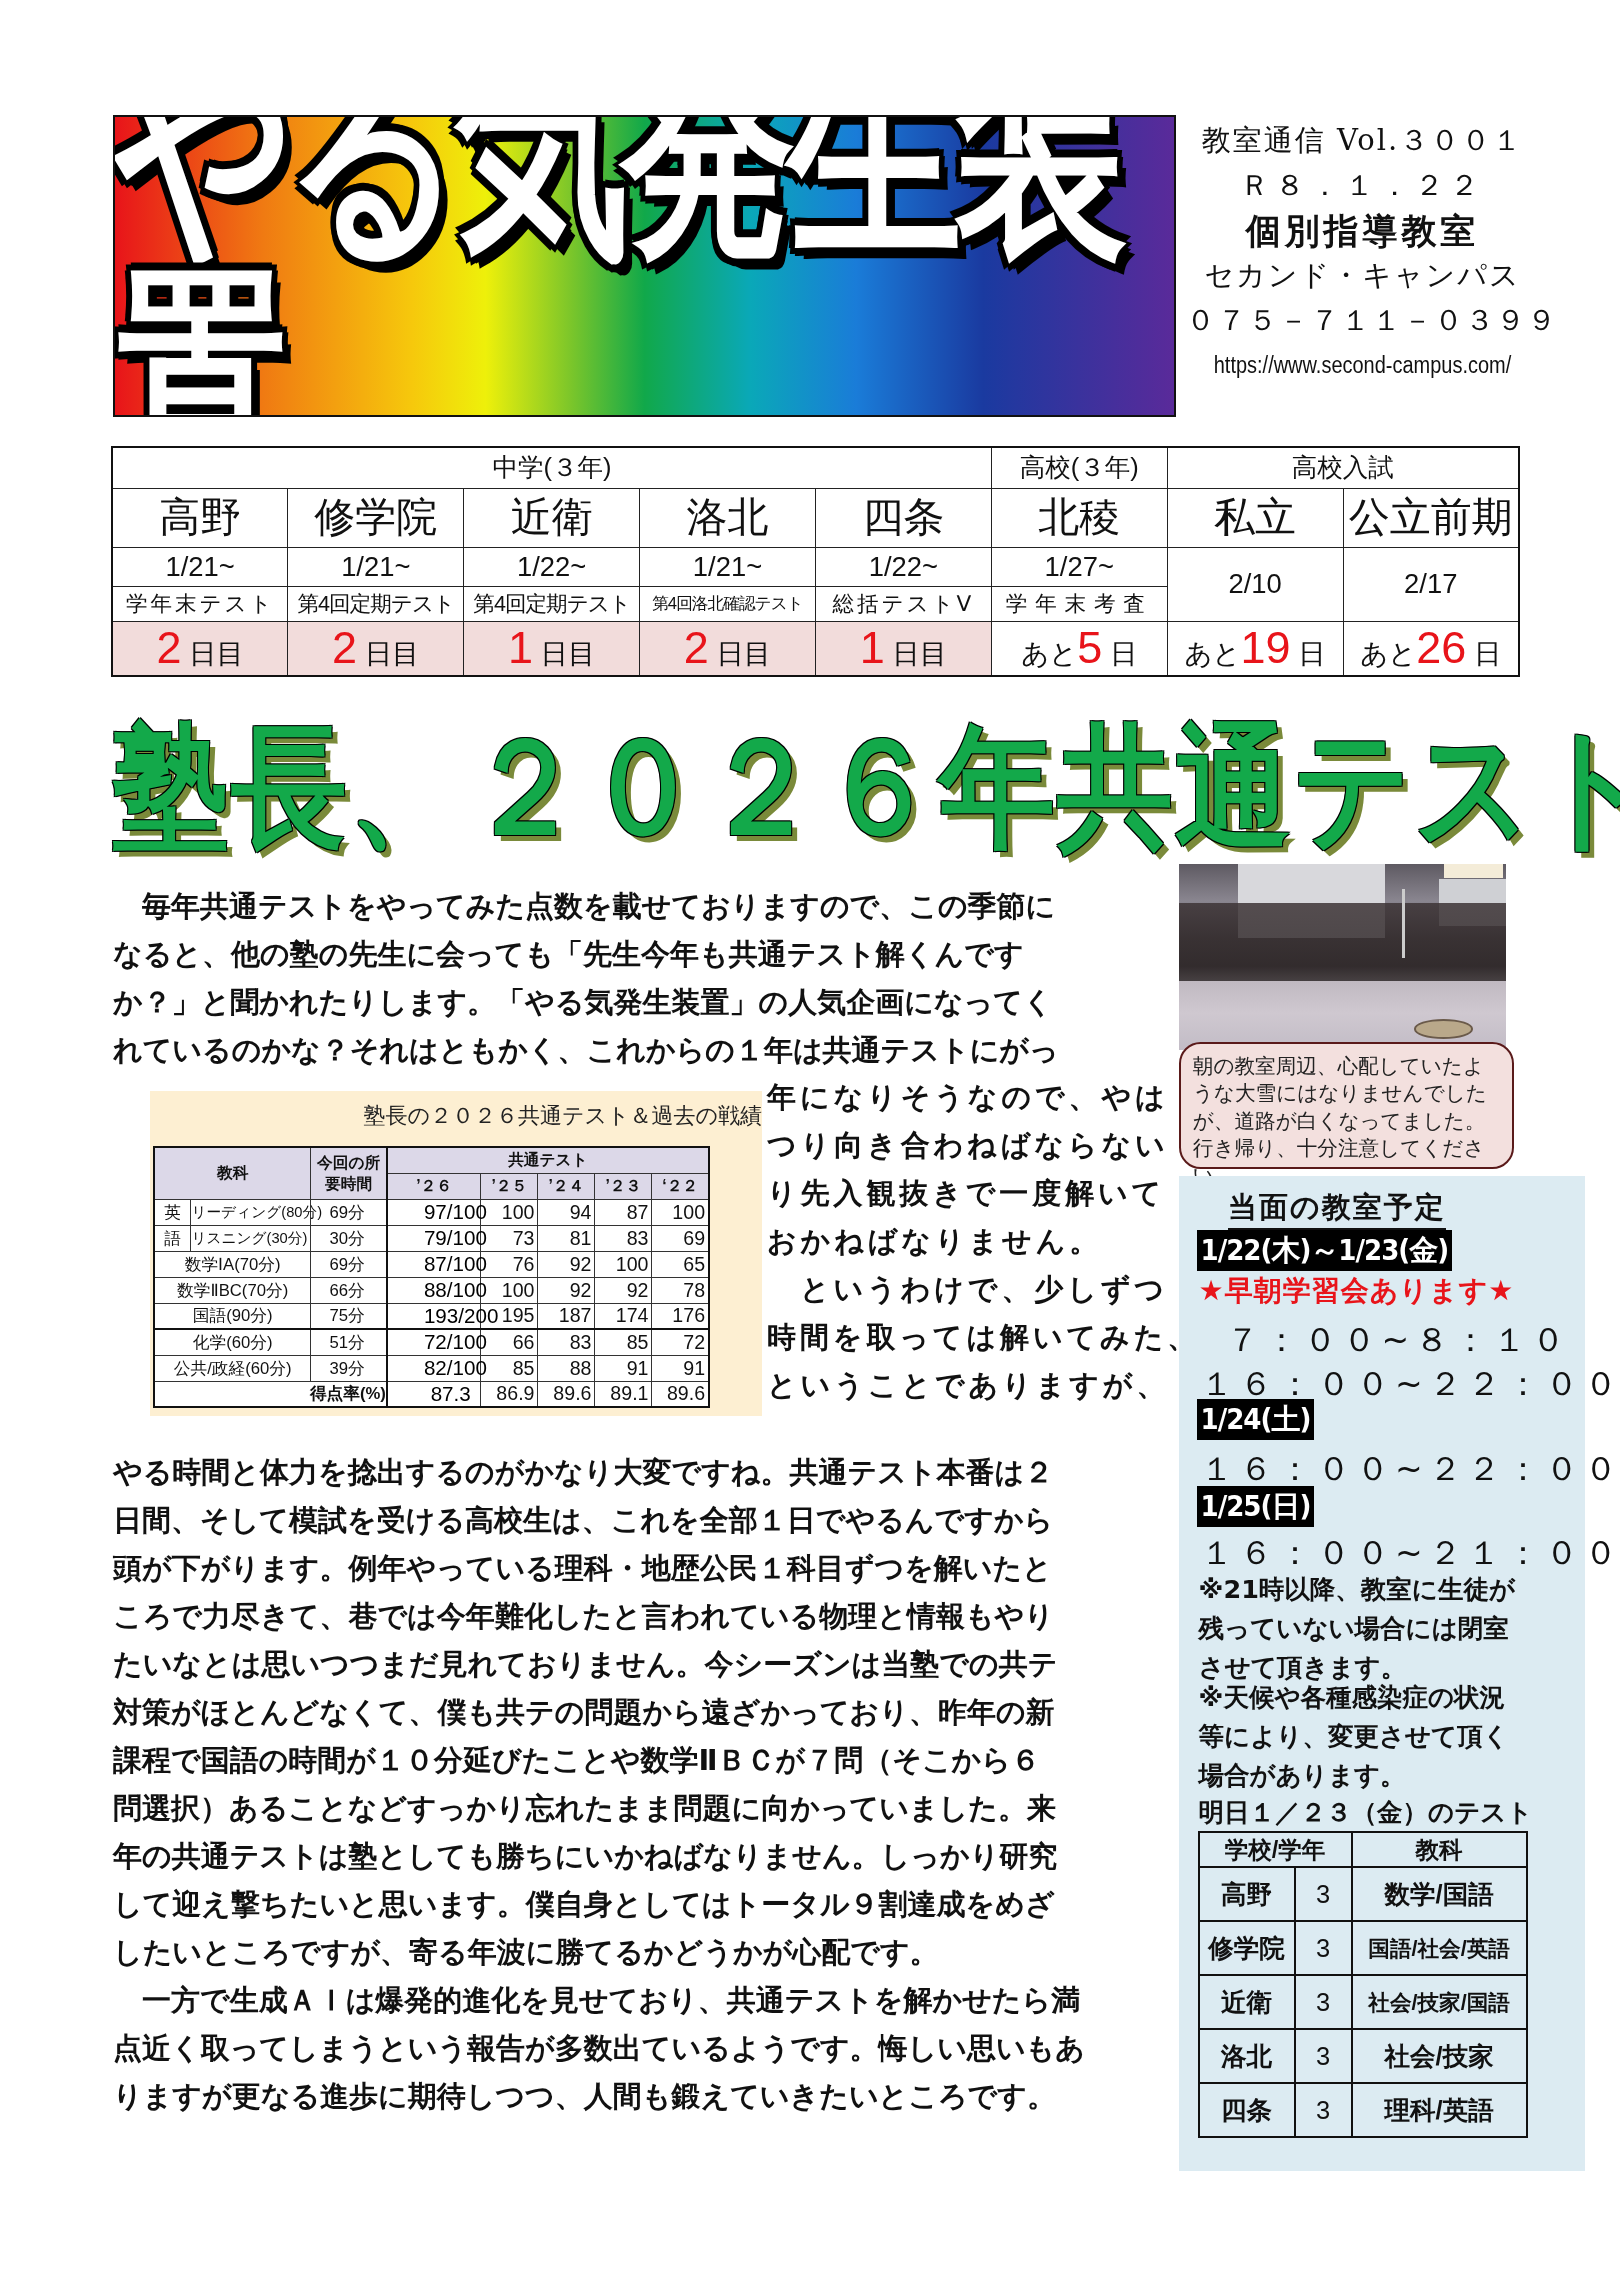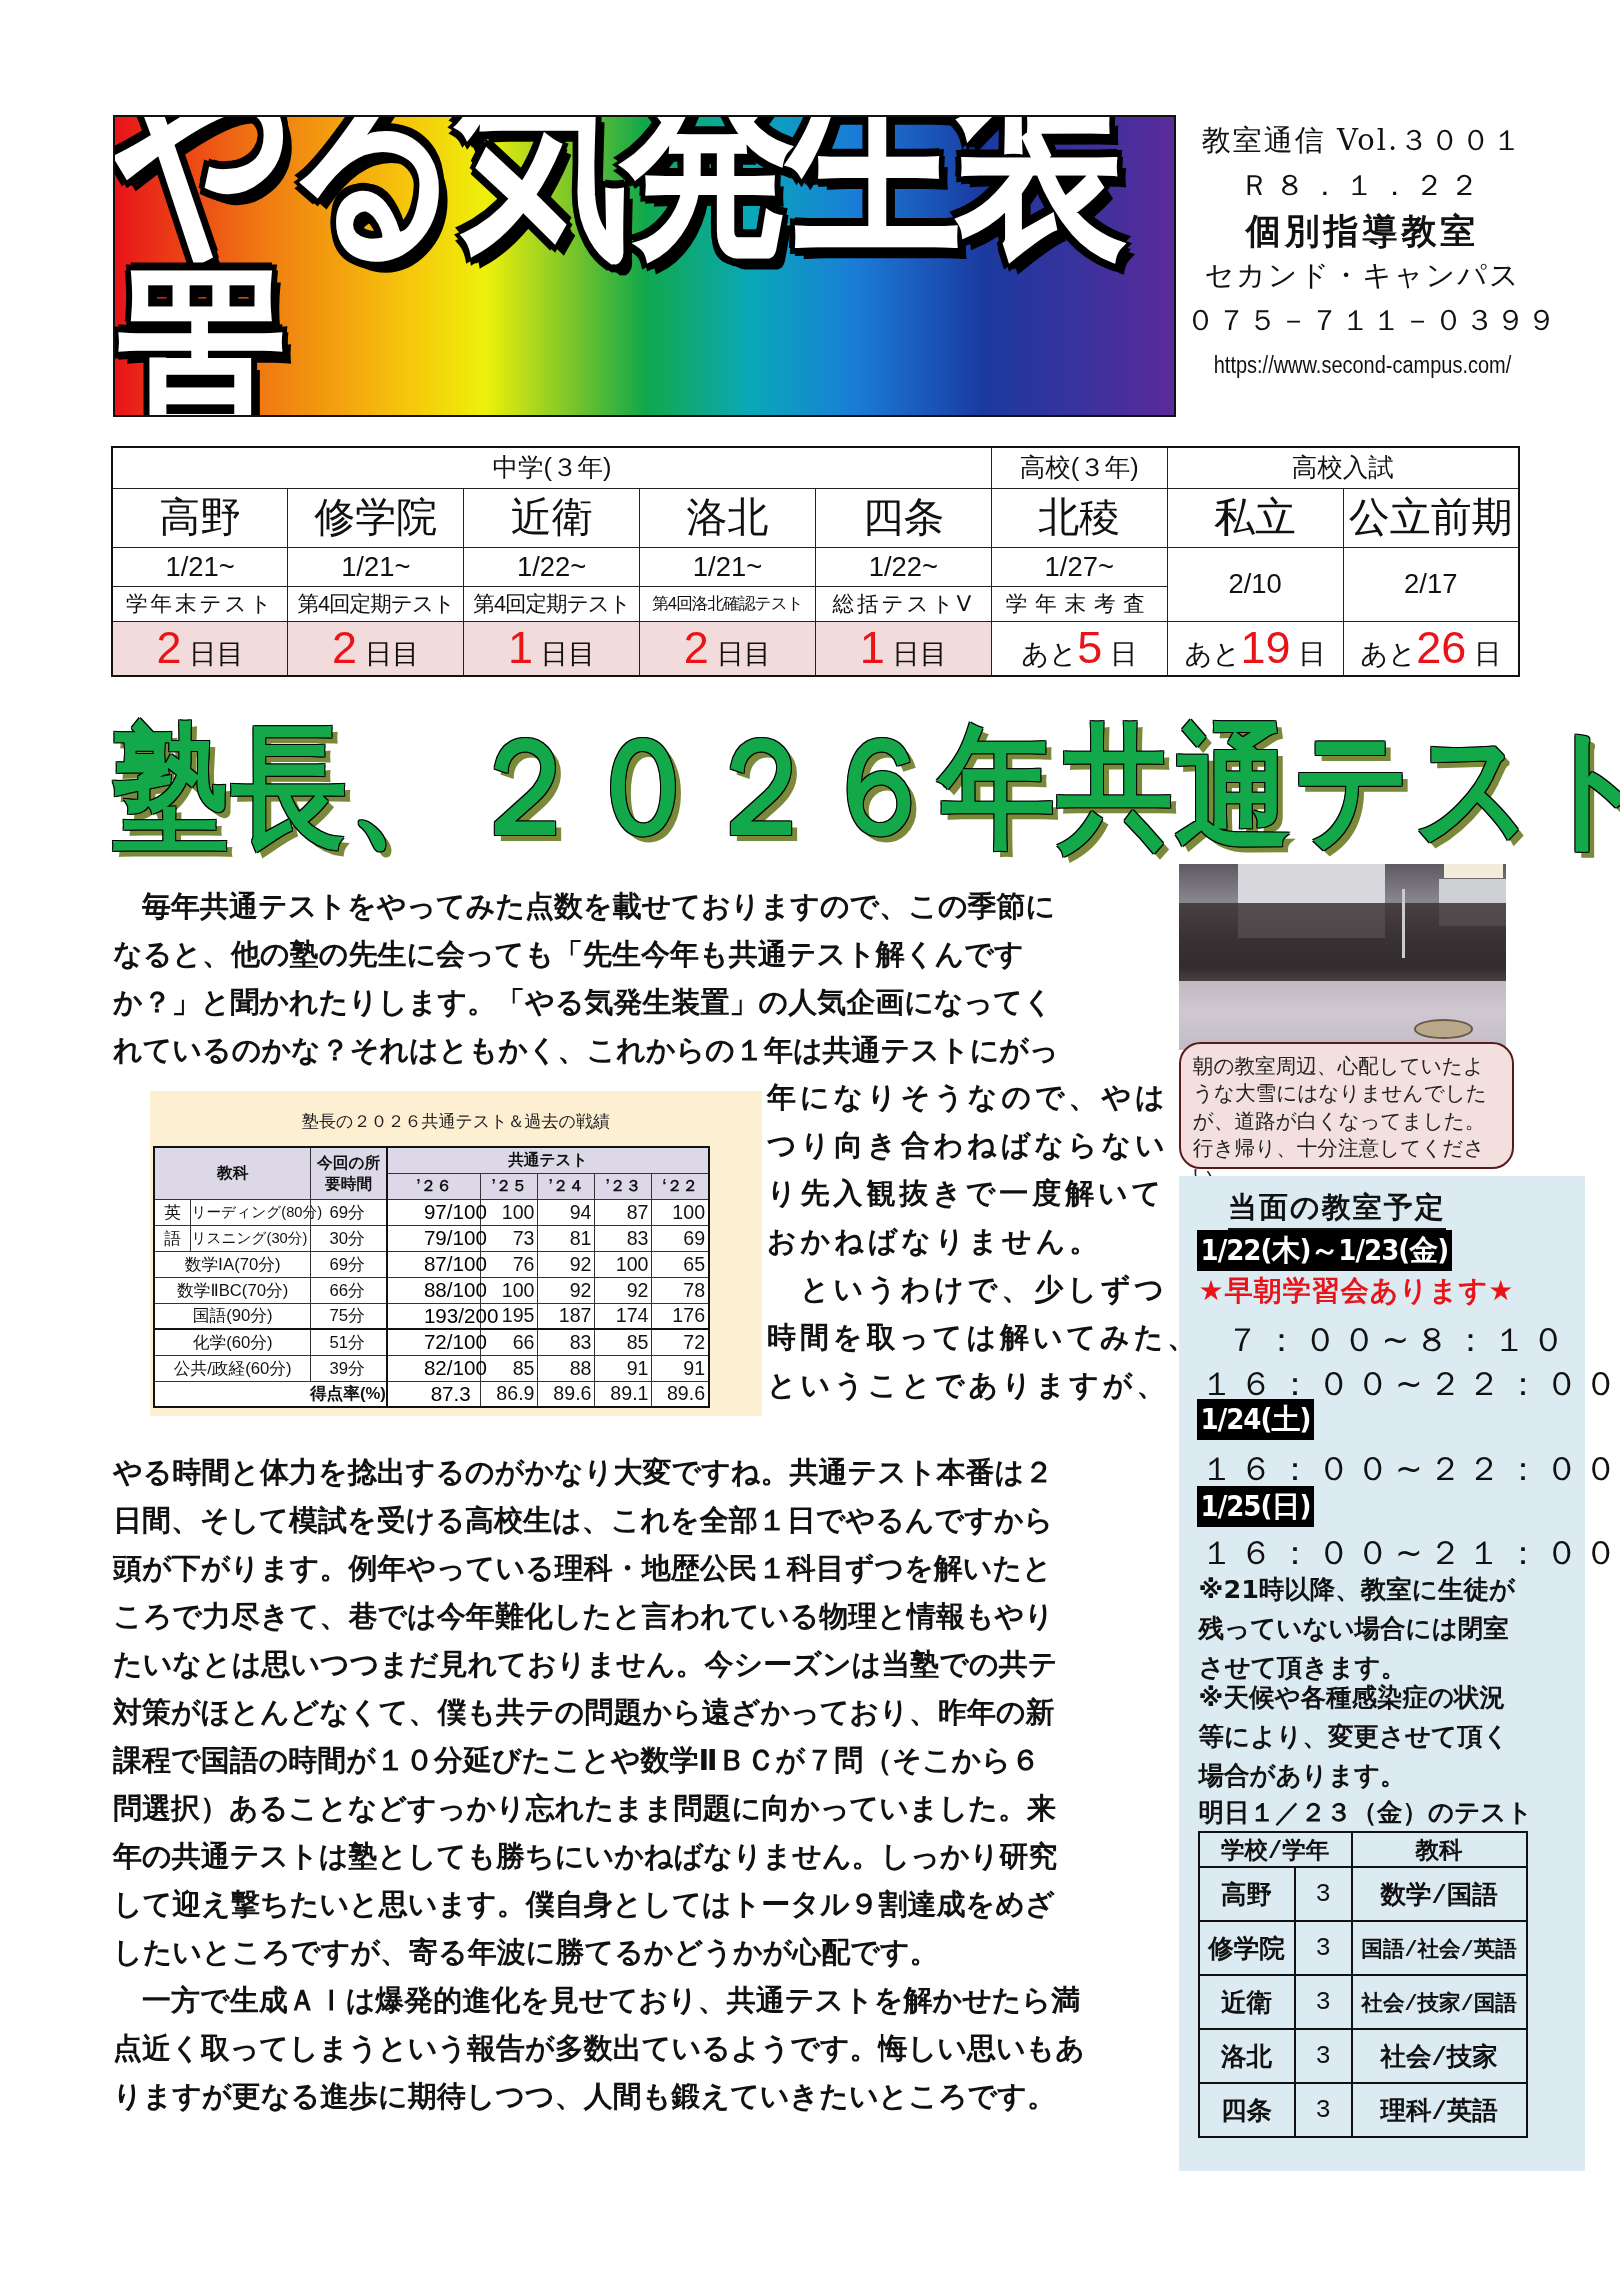--- a/index.html
+++ b/index.html
@@ -39,21 +39,21 @@
 
   
   .body-text { font-family: "DejaVu Sans", sans-serif; font-weight: bold; font-size: 29px; line-height: 48px; color: #111; }
   #para-top { left: 113px; top: 882px; width: 1063px; }
   #para-right { left: 767px; top: 1073px; width: 412px; letter-spacing: 3.9px; }
   #para-bottom { left: 113px; top: 1448px; width: 1063px; }
   .para-line { white-space: nowrap; height: 48px; overflow: visible; }
 
   
   #score-box { left: 150px; top: 1091px; width: 612px; height: 325px; background: #fdefd2; }
-  #score-title { position: absolute; left: 0; top: 19px; width: 100%; text-align: center; font-size: 17px; font-family: "Liberation Sans", sans-serif; color: #222; }
+  #score-title { position: absolute; left: 0; top: 10px; width: 100%; text-align: right; font-size: 22px; font-family: "Liberation Sans", sans-serif; color: #222; }
   #score-table { position: absolute; left: 2.9px; top: 55px; width: 490px; border-collapse: collapse; table-layout: fixed; font-family: "Liberation Sans", sans-serif; border: 2px solid #111; background: #fff; }
   #score-table td { border: 1px solid #333; height: 26px; font-size: 19.6px; text-align: right; padding-right: 2.9px; white-space: nowrap; }
   #score-table .hdr { background: #dcd8e8; text-align: center; font-weight: bold; font-size: 15.7px; padding: 0; }
   #score-table .subj { text-align: center; padding: 0; font-size: 16.7px; }
   #score-table .mins { text-align: center; font-size: 16.7px; }
   #score-table .cur { border-left: 2px solid #111; font-weight: normal; color: #000; font-size: 20.6px; padding-left: 36px; }
   #score-table .rate td { text-align: right; }
 
   
   #photo { left: 1179px; top: 864px; width: 327px; height: 186px; overflow: hidden;
@@ -68,21 +68,21 @@
   #caption { left: 1179px; top: 1042px; width: 335px; height: 127px; background: #f3e0de; border: 2px solid #5a1a1a; border-radius: 21.6px; padding: 7.8px 11.8px; font-family: "Liberation Sans", sans-serif; font-size: 20.6px; line-height: 27.4px; color: #222; }
 
   
   #sidebar { left: 1179px; top: 1176px; width: 406px; height: 995px; background: #dcebf2; }
   #sb-title { position: absolute; left: 49px; top: 11.8px; font-size: 29px; font-weight: bold; border-bottom: 2px solid #111; letter-spacing: 2px; font-family: "DejaVu Sans", sans-serif; }
   .sb-date { position: absolute; left: 17.6px; background: #000; color: #fff; font-weight: bold; font-family: "DejaVu Sans Condensed", "DejaVu Sans", sans-serif; font-size: 29px; height: 41px; line-height: 41px; padding: 0 3.9px; letter-spacing: -1px; }
   .sb-time { position: absolute; left: 21.6px; font-family: "DejaVu Sans", sans-serif; font-size: 33px; letter-spacing: 5.9px; white-space: nowrap; }
   #sb-early { position: absolute; left: 19.6px; top: 96px; font-size: 28px; color: #e8141a; font-weight: bold; letter-spacing: 1px; white-space: nowrap; }
   .sb-note { position: absolute; left: 19.6px; width: 323px; font-size: 25.5px; font-weight: bold; line-height: 39px; font-family: "DejaVu Sans", sans-serif; }
   #tmrw-label { position: absolute; left: 19.6px; top: 619px; font-size: 25.5px; font-weight: bold; white-space: nowrap; font-family: "Liberation Sans", sans-serif; }
-  #tmrw-table { position: absolute; left: 18.6px; top: 655px; width: 328px; border-collapse: collapse; table-layout: fixed; font-family: Liberation Mono, monospace; }
+  #tmrw-table { position: absolute; left: 18.6px; top: 655px; width: 328px; border-collapse: collapse; table-layout: fixed; font-family: Liberation Sans, sans-serif; }
   #tmrw-table td { border: 2px solid #111; text-align: center; font-weight: bold; font-size: 25.5px; white-space: nowrap; }
   #tmrw-table .th td { height: 35px; font-size: 23.5px; }
   #tmrw-table .tr td { height: 54px; }
 </style>
 </head>
 <body>
 
 <div id="banner" class="abs">
   <div id="banner-title">やる気発生装置</div>
 </div>

